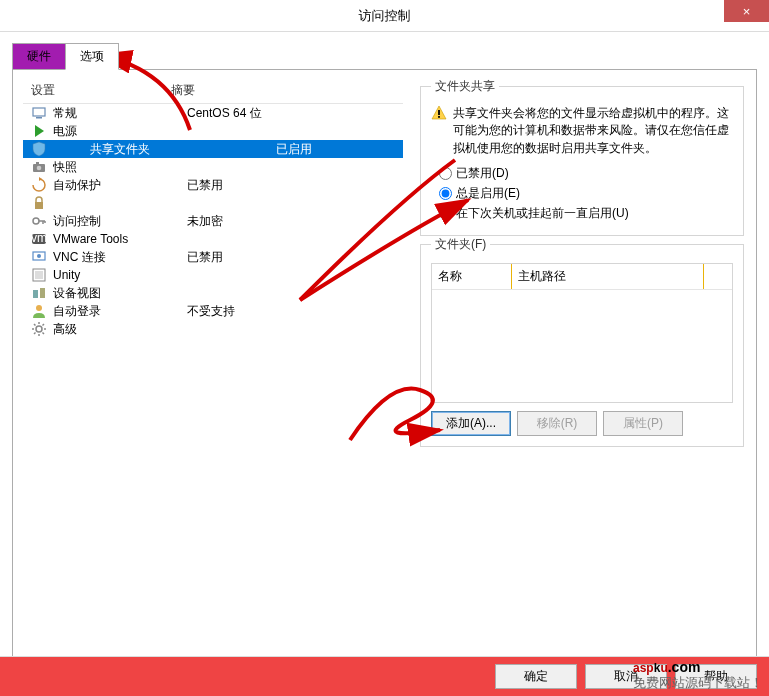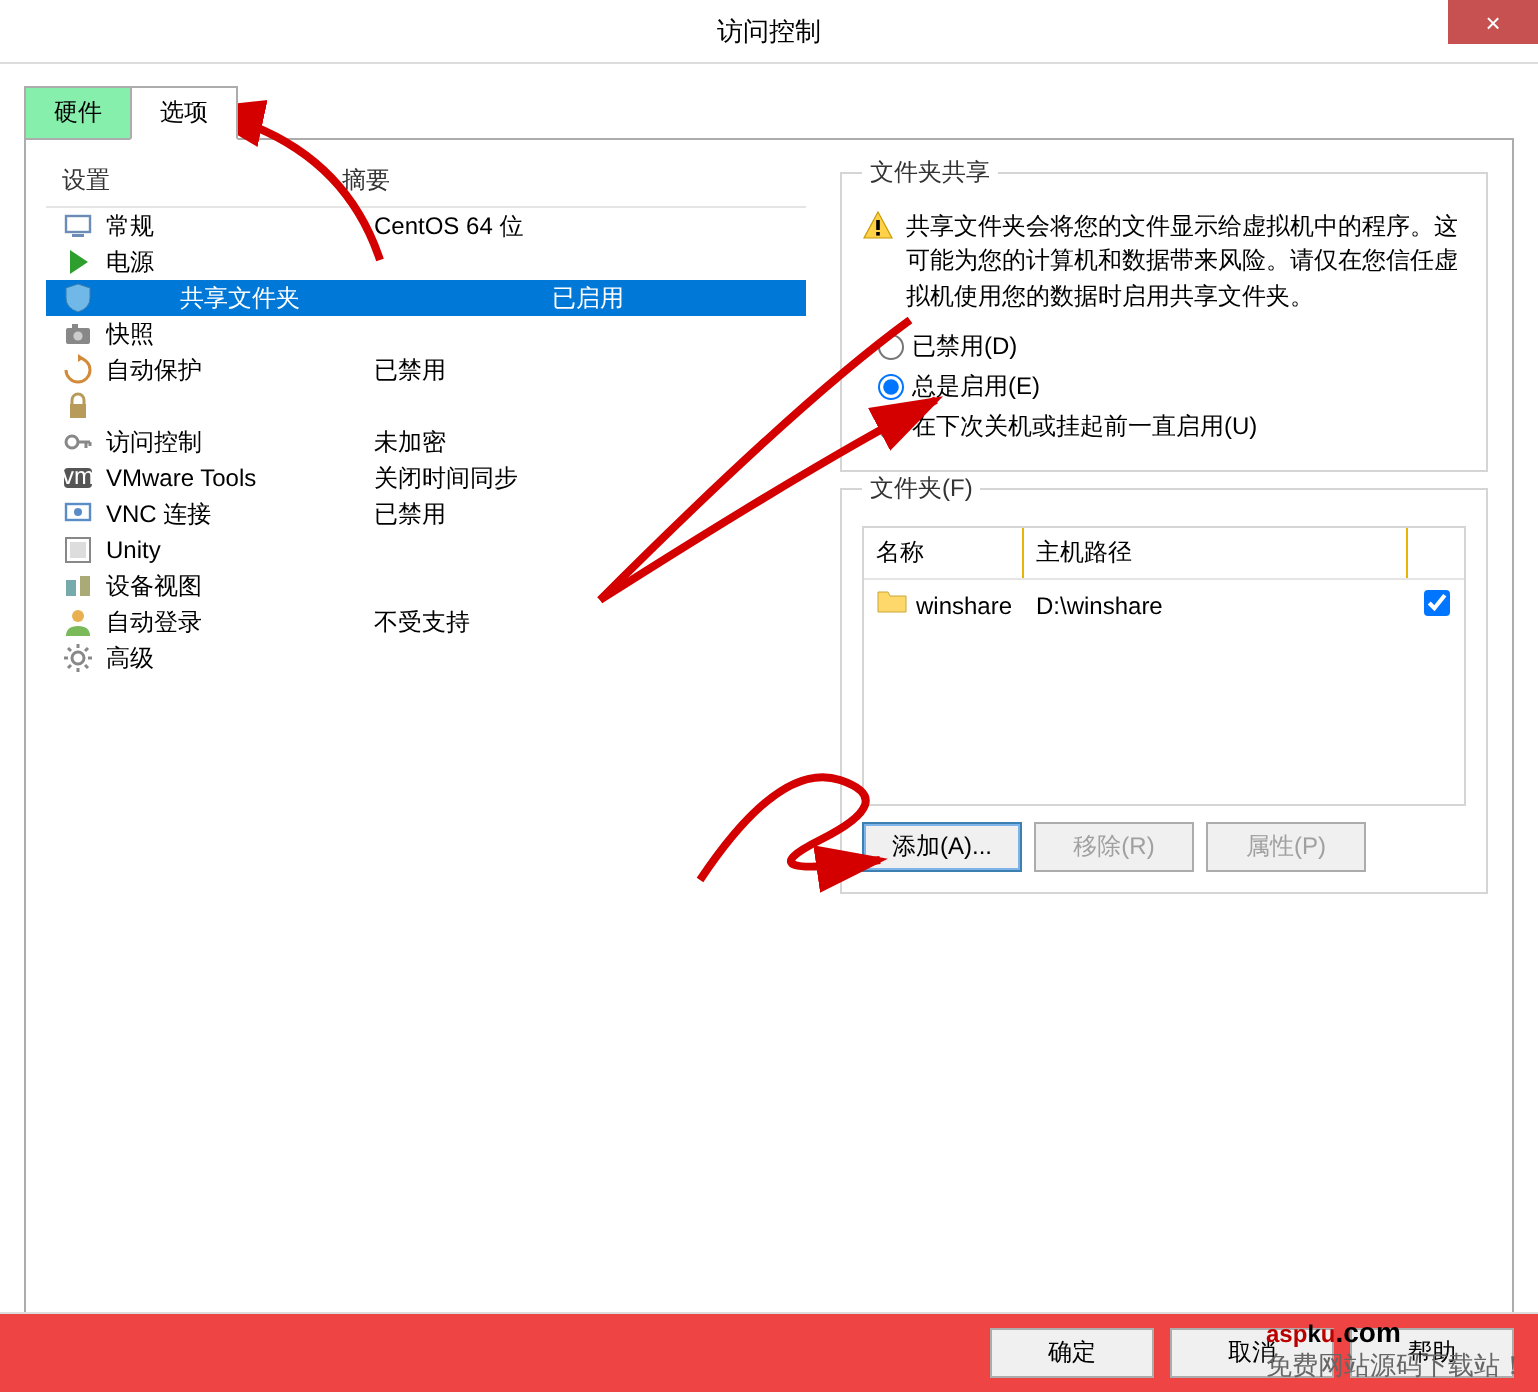--- a/index.html
+++ b/index.html
@@ -3,21 +3,21 @@
 <meta charset="utf-8">
 <style>
 * { box-sizing: border-box; margin: 0; padding: 0; font-family: "Microsoft YaHei", "SimSun", sans-serif; font-size: 12px; }
 body { background: #fff; width: 769px; height: 696px; position: relative; overflow: hidden; }
 .titlebar { height: 32px; background: #fff; border-bottom: 1px solid #dcdcdc; display: flex; align-items: center; justify-content: center; position: relative; }
 .titlebar .title { font-size: 13px; color: #000; }
 .titlebar .close { position: absolute; right: 0; top: 0; width: 45px; height: 22px; background: #c75050; color: #fff; display: flex; align-items: center; justify-content: center; font-size: 13px; }
 .dialog { padding: 10px 12px 10px 12px; height: calc(100% - 32px - 40px); }
 .tabs { display: flex; margin-bottom: 0; position: relative; top: 1px; z-index: 2; }
 .tab { padding: 4px 14px; border: 1px solid #acacac; background: #fff; margin-right: -1px; cursor: default; }
-.tab.inactive { background: #86efac; }
+.tab.inactive { background: #a21caf; }
 .tab.active { border-bottom: 1px solid #fff; }
 .content { border: 1px solid #acacac; display: flex; height: 590px; background: #fff; }
 .left { width: 395px; padding: 8px 5px 8px 10px; }
 .list-hdr { display: flex; border-bottom: 1px solid #e5e5e5; padding: 4px 2px 4px 8px; color: #333; }
 .col1 { width: 140px; }
 .col2 { flex: 1; }
 .list { border: 0; }
 .row { display: flex; align-items: center; padding: 2px 2px 2px 8px; height: 18px; }
 .row.selected { background: #0078d7; color: #fff; text-align: center; }
 .icon { width: 16px; height: 16px; margin-right: 6px; display: inline-flex; align-items: center; justify-content: center; flex-shrink: 0; }
@@ -144,21 +144,20 @@
             <span class="c2">未加密</span>
           </div>
           <div class="row">
             <span class="icon">
               <svg class="icon-svg" viewBox="0 0 16 16">
                 <rect x="1" y="3" width="14" height="10" rx="2" fill="#555"></rect>
                 <text x="8" y="11" font-size="7" fill="#fff" text-anchor="middle" font-family="Arial">vm</text>
               </svg>
             </span>
             <span class="c1">VMware Tools</span>
-            <span class="c2">关闭时间同步</span>
           </div>
           <div class="row">
             <span class="icon">
               <svg class="icon-svg" viewBox="0 0 16 16">
                 <rect x="2" y="3" width="12" height="8" fill="none" stroke="#5a8dc8" stroke-width="1.2"></rect>
                 <circle cx="8" cy="7" r="2" fill="#5a8dc8"></circle>
               </svg>
             </span>
             <span class="c1">VNC 连接</span>
             <span class="c2">已禁用</span>
@@ -242,30 +241,20 @@
         </div>
       </fieldset>
       <fieldset>
         <legend>文件夹(F)</legend>
         <div class="folder-table">
           <div class="ft-hdr">
             <div class="fn">名称</div>
             <div class="fp">主机路径</div>
             <div class="fc"></div>
           </div>
-          <div class="ft-row">
-            <div class="fn">
-              <span><svg class="icon-svg" viewBox="0 0 16 16">
-                    <path d="M1 3h5l1 2h8v8H1z" fill="#ffd86b" stroke="#caa637" stroke-width="0.5"></path>
-                  </svg></span>
-              <span>winshare</span>
-            </div>
-            <div class="fp">D:\winshare</div>
-            <div class="fc"><input type="checkbox" checked="" style=""></div>
-          </div>
         </div>
         <div class="btn-row">
           <div class="btn active">添加(A)...</div>
           <div class="btn disabled">移除(R)</div>
           <div class="btn disabled">属性(P)</div>
         </div>
       </fieldset>
     </div>
   </div>
 </div>

